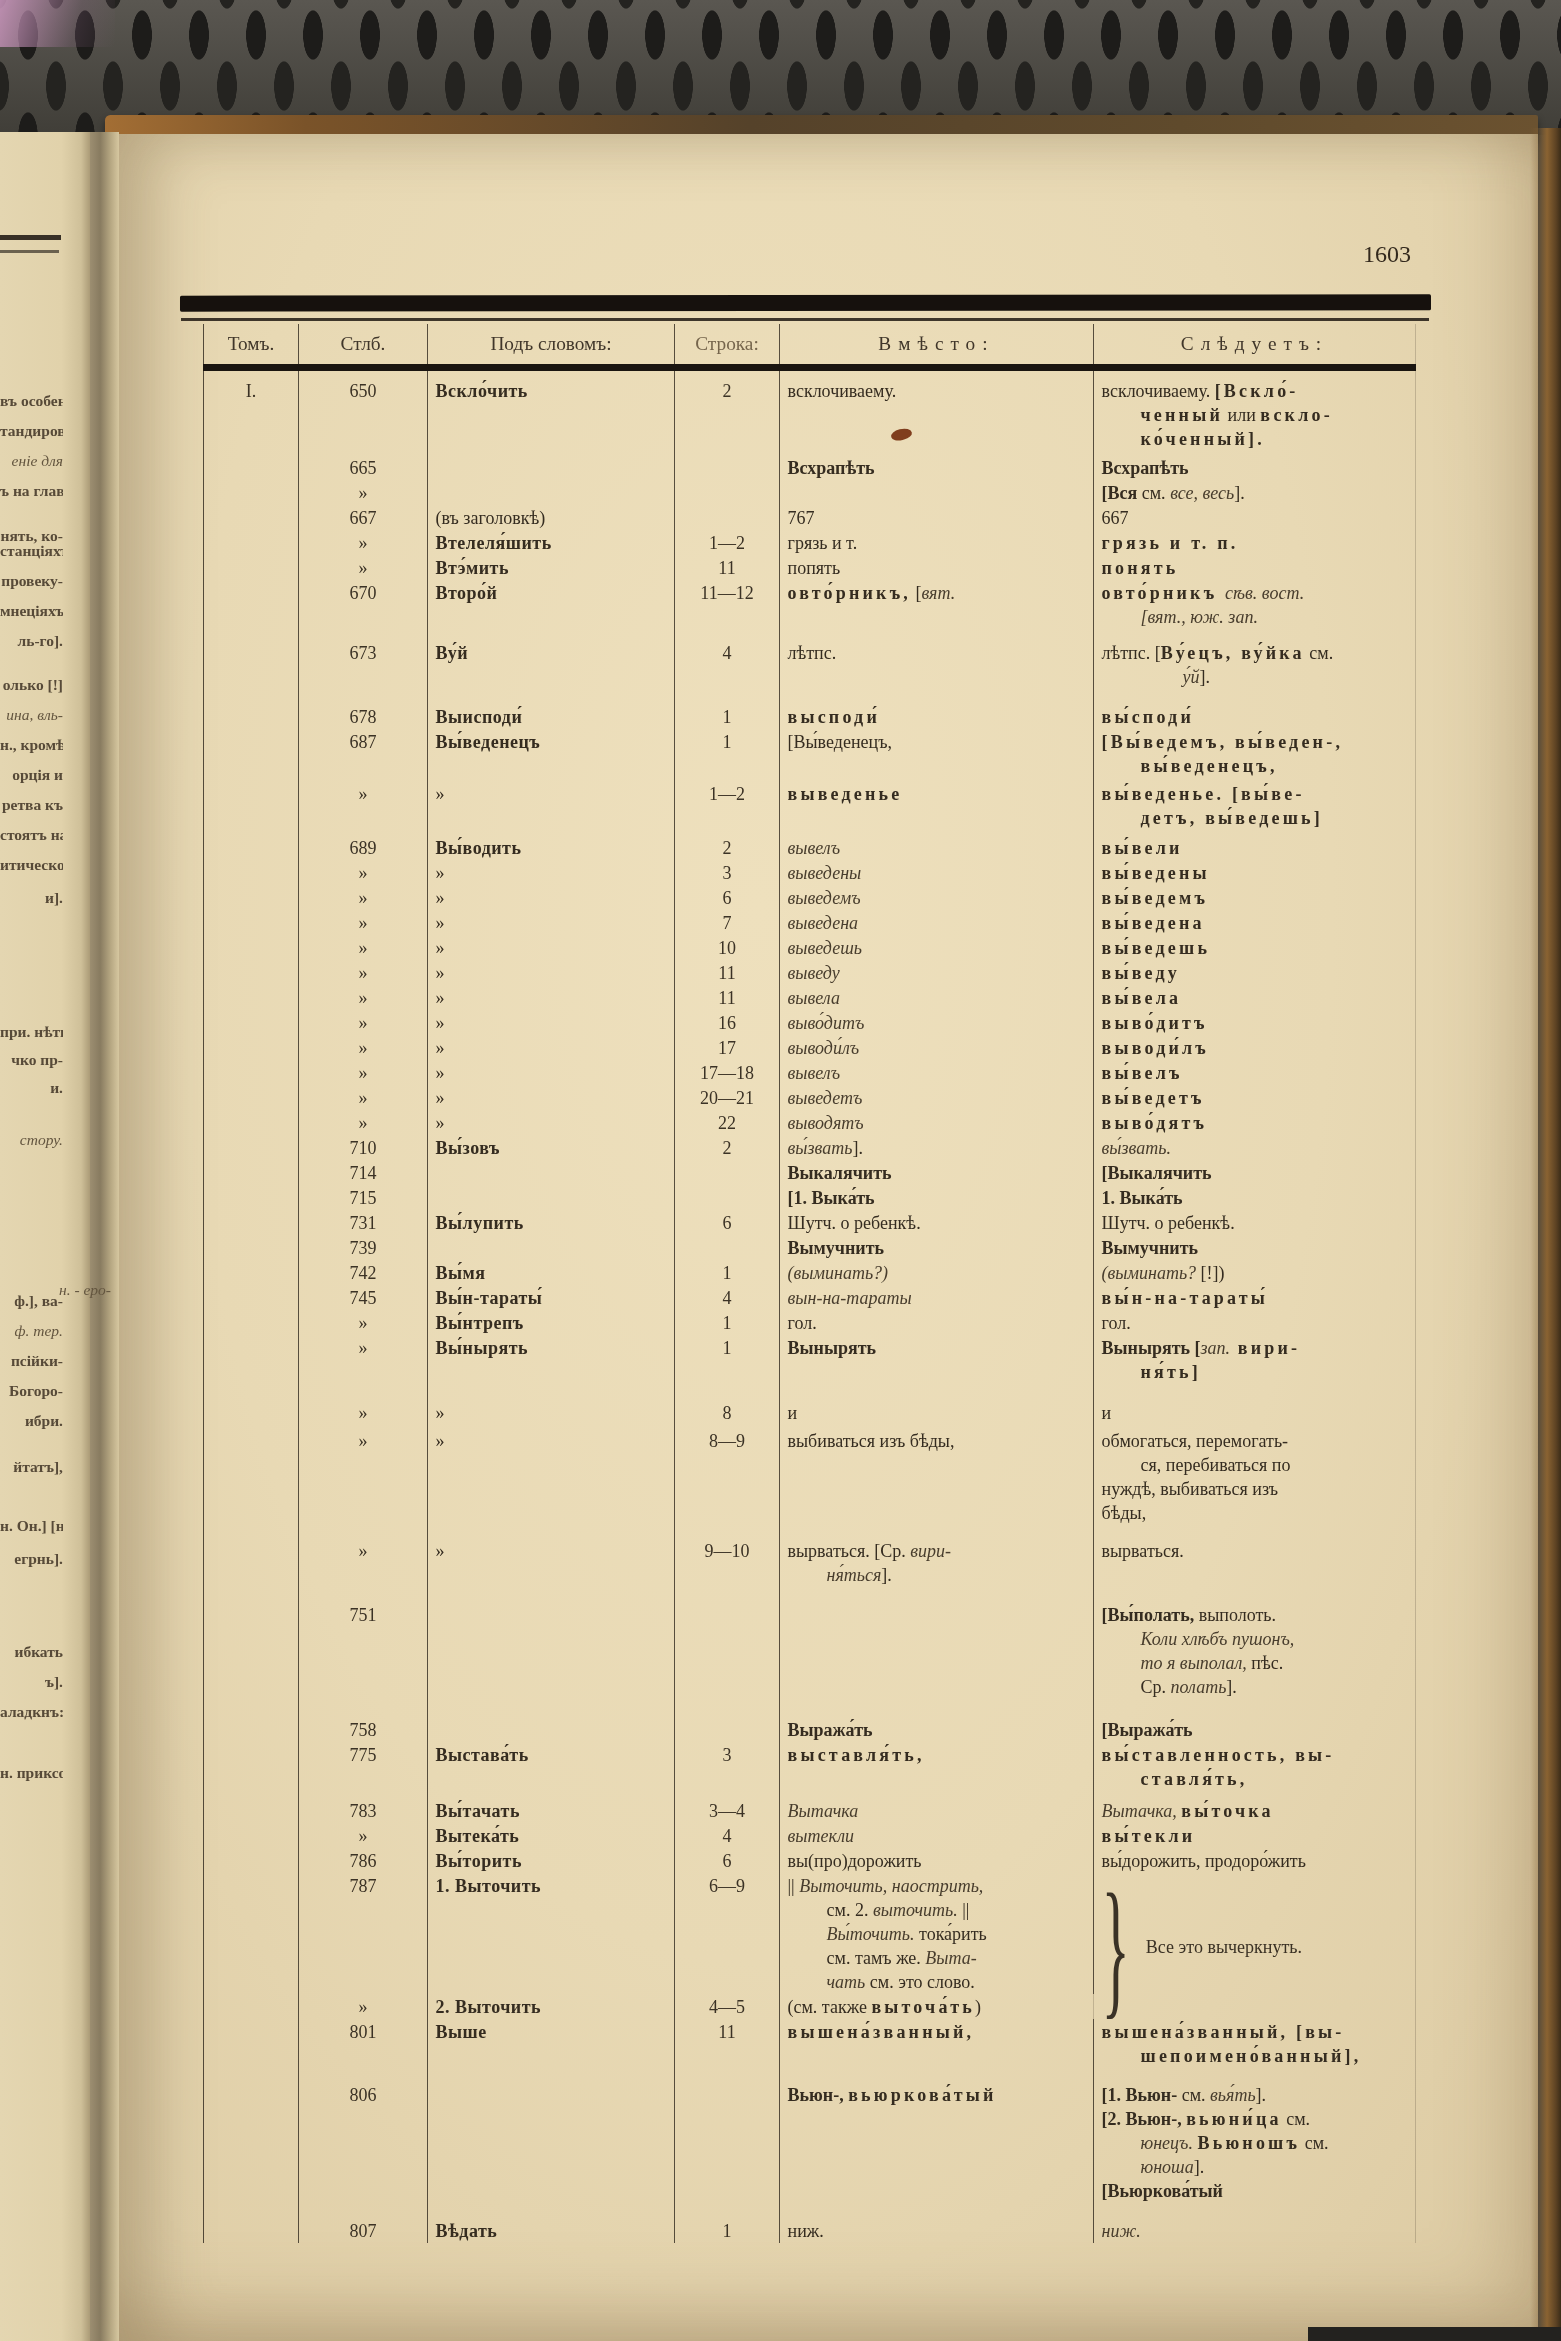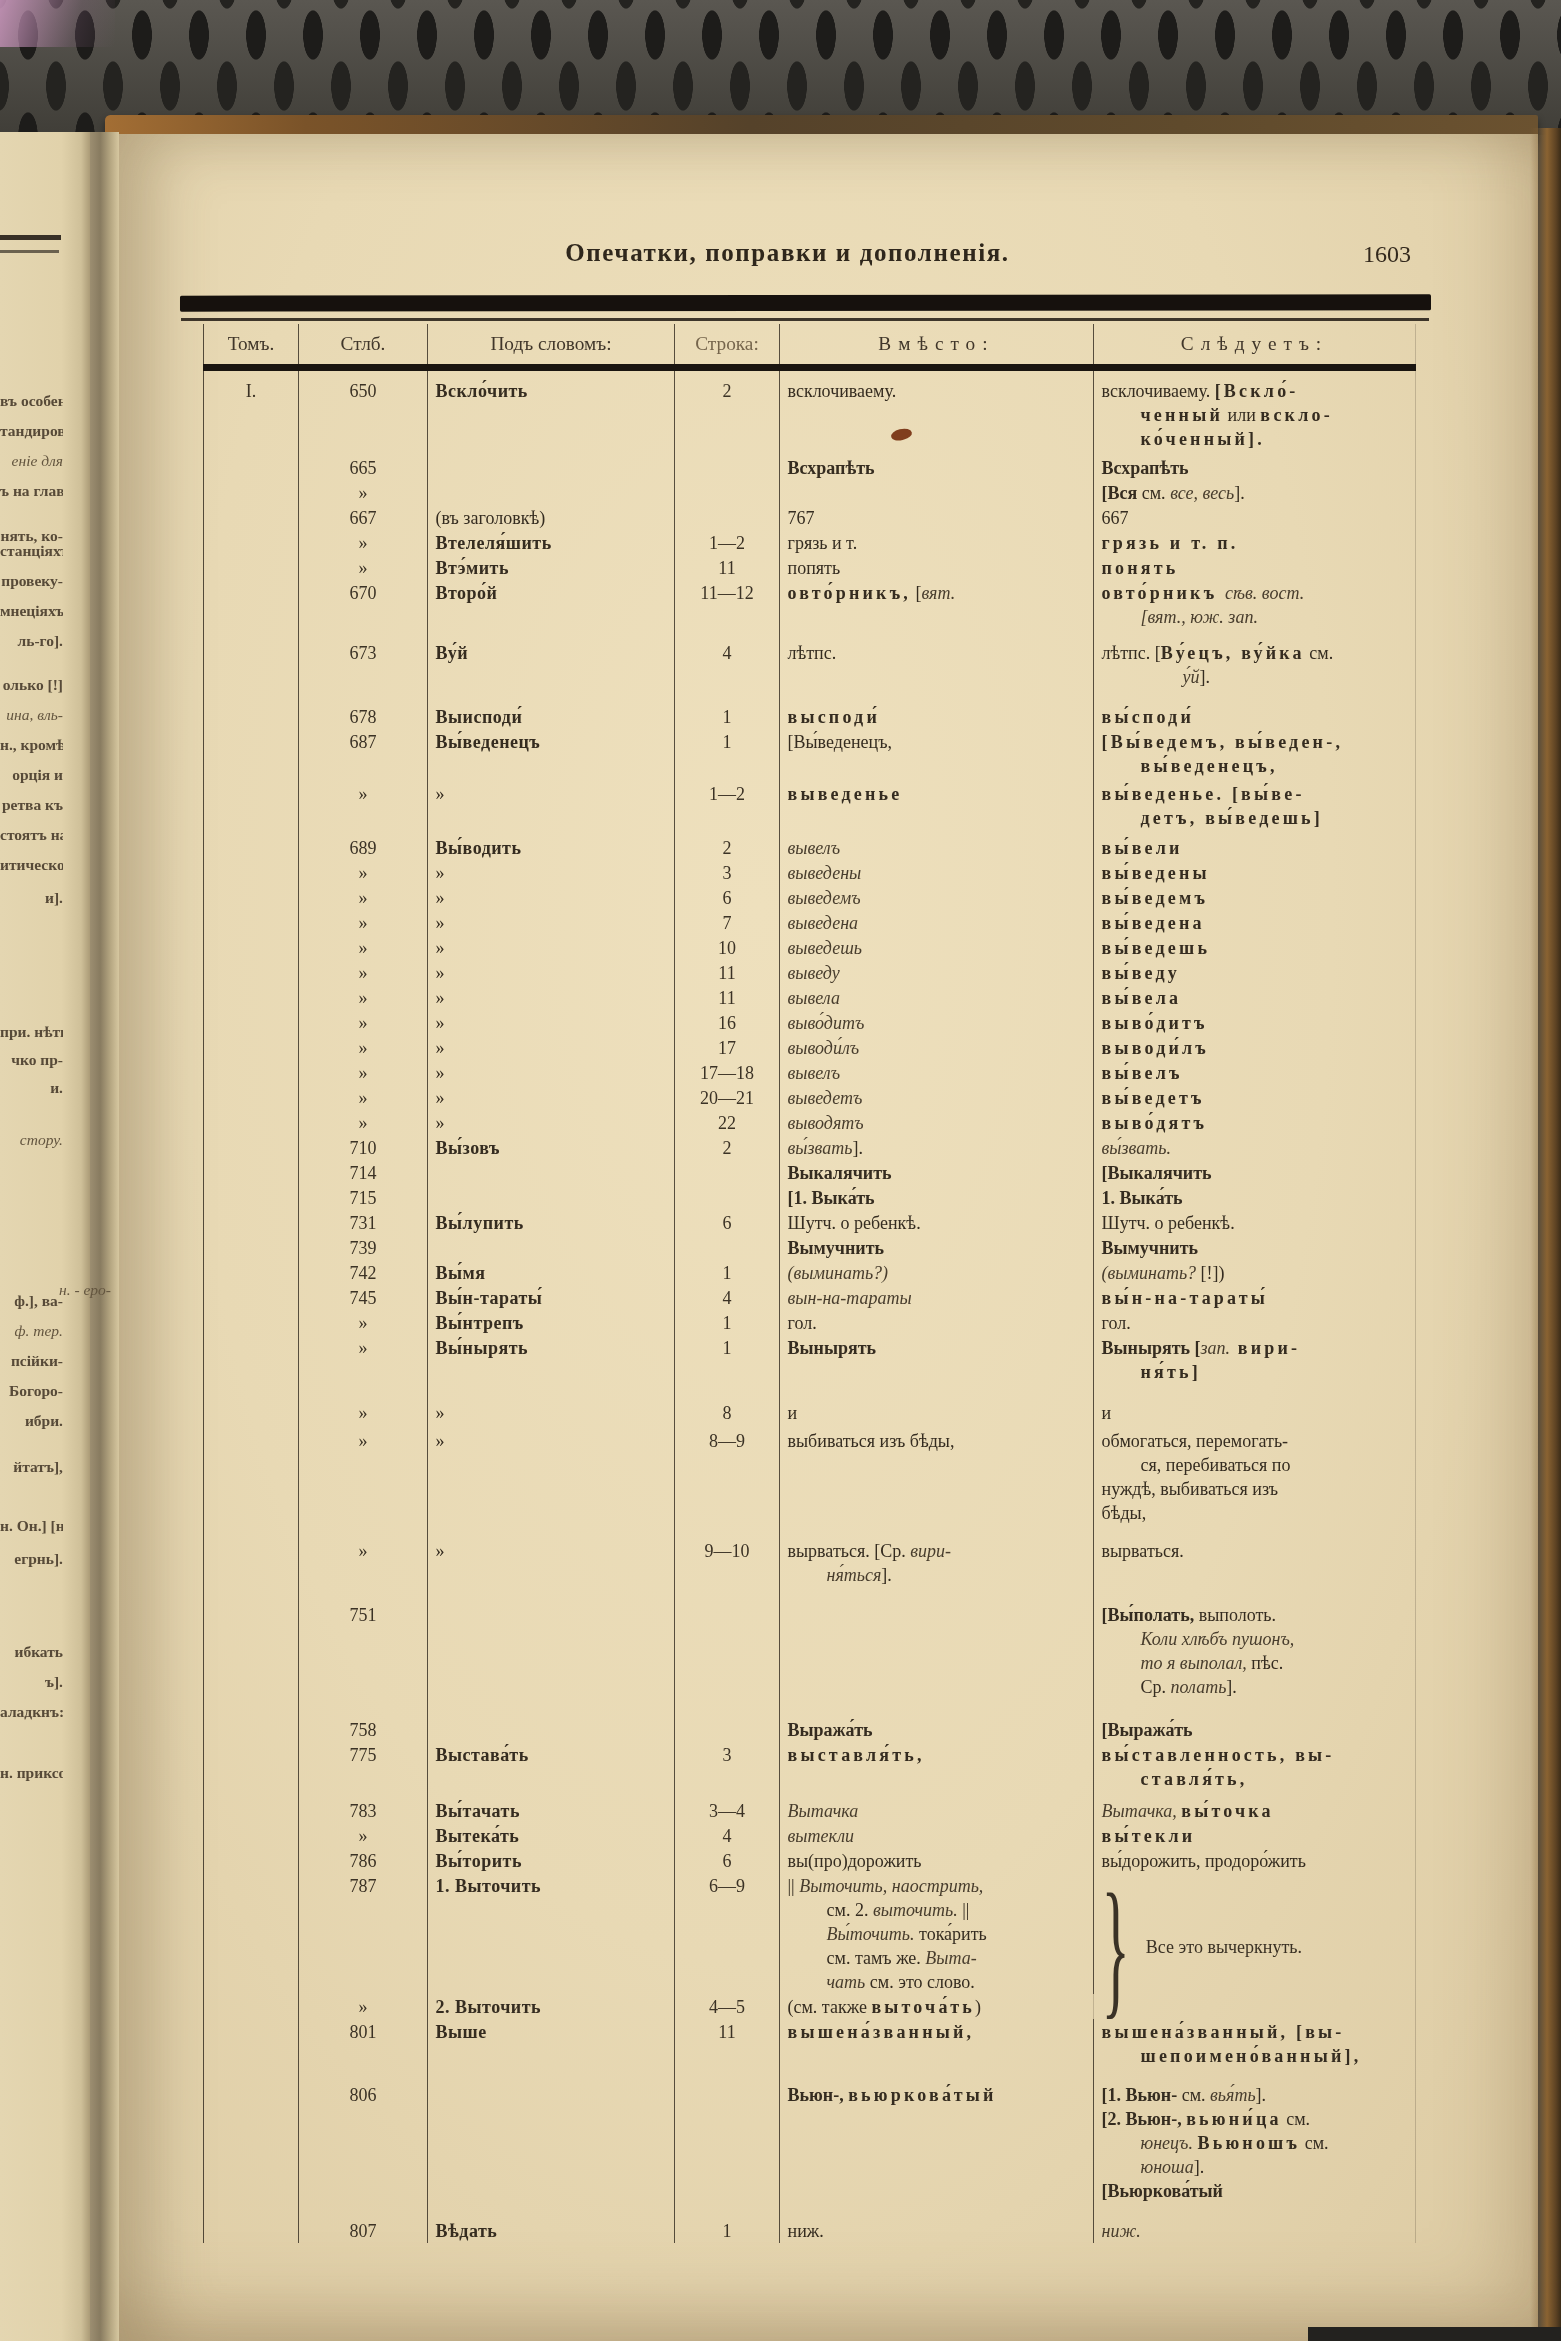--- a/index.html
+++ b/index.html
@@ -122,21 +122,20 @@
       <div class="frag" style="top: 1644px;">ибкать</div>
       <div class="frag" style="top: 1674px;">ъ].</div>
       <div class="frag" style="top: 1704px;">аладкнъ:</div>
       <div class="frag" style="top: 1765px;">н. приксо-</div>
     </div>
 
   <div class="page"></div>
   <div class="edge-right"></div>
   <div class="mat-bottom"></div>
 
-  <div class="title">Опечатки, поправки и дополненія.</div>
   <div class="pagenum">1603</div>
 
   <div class="bar1"></div>
   <div class="bar2"></div>
 
   <div class="tablewrap">
     <table>
         <colgroup>
           <col style="width: 95px;">
           <col style="width: 129px;">

